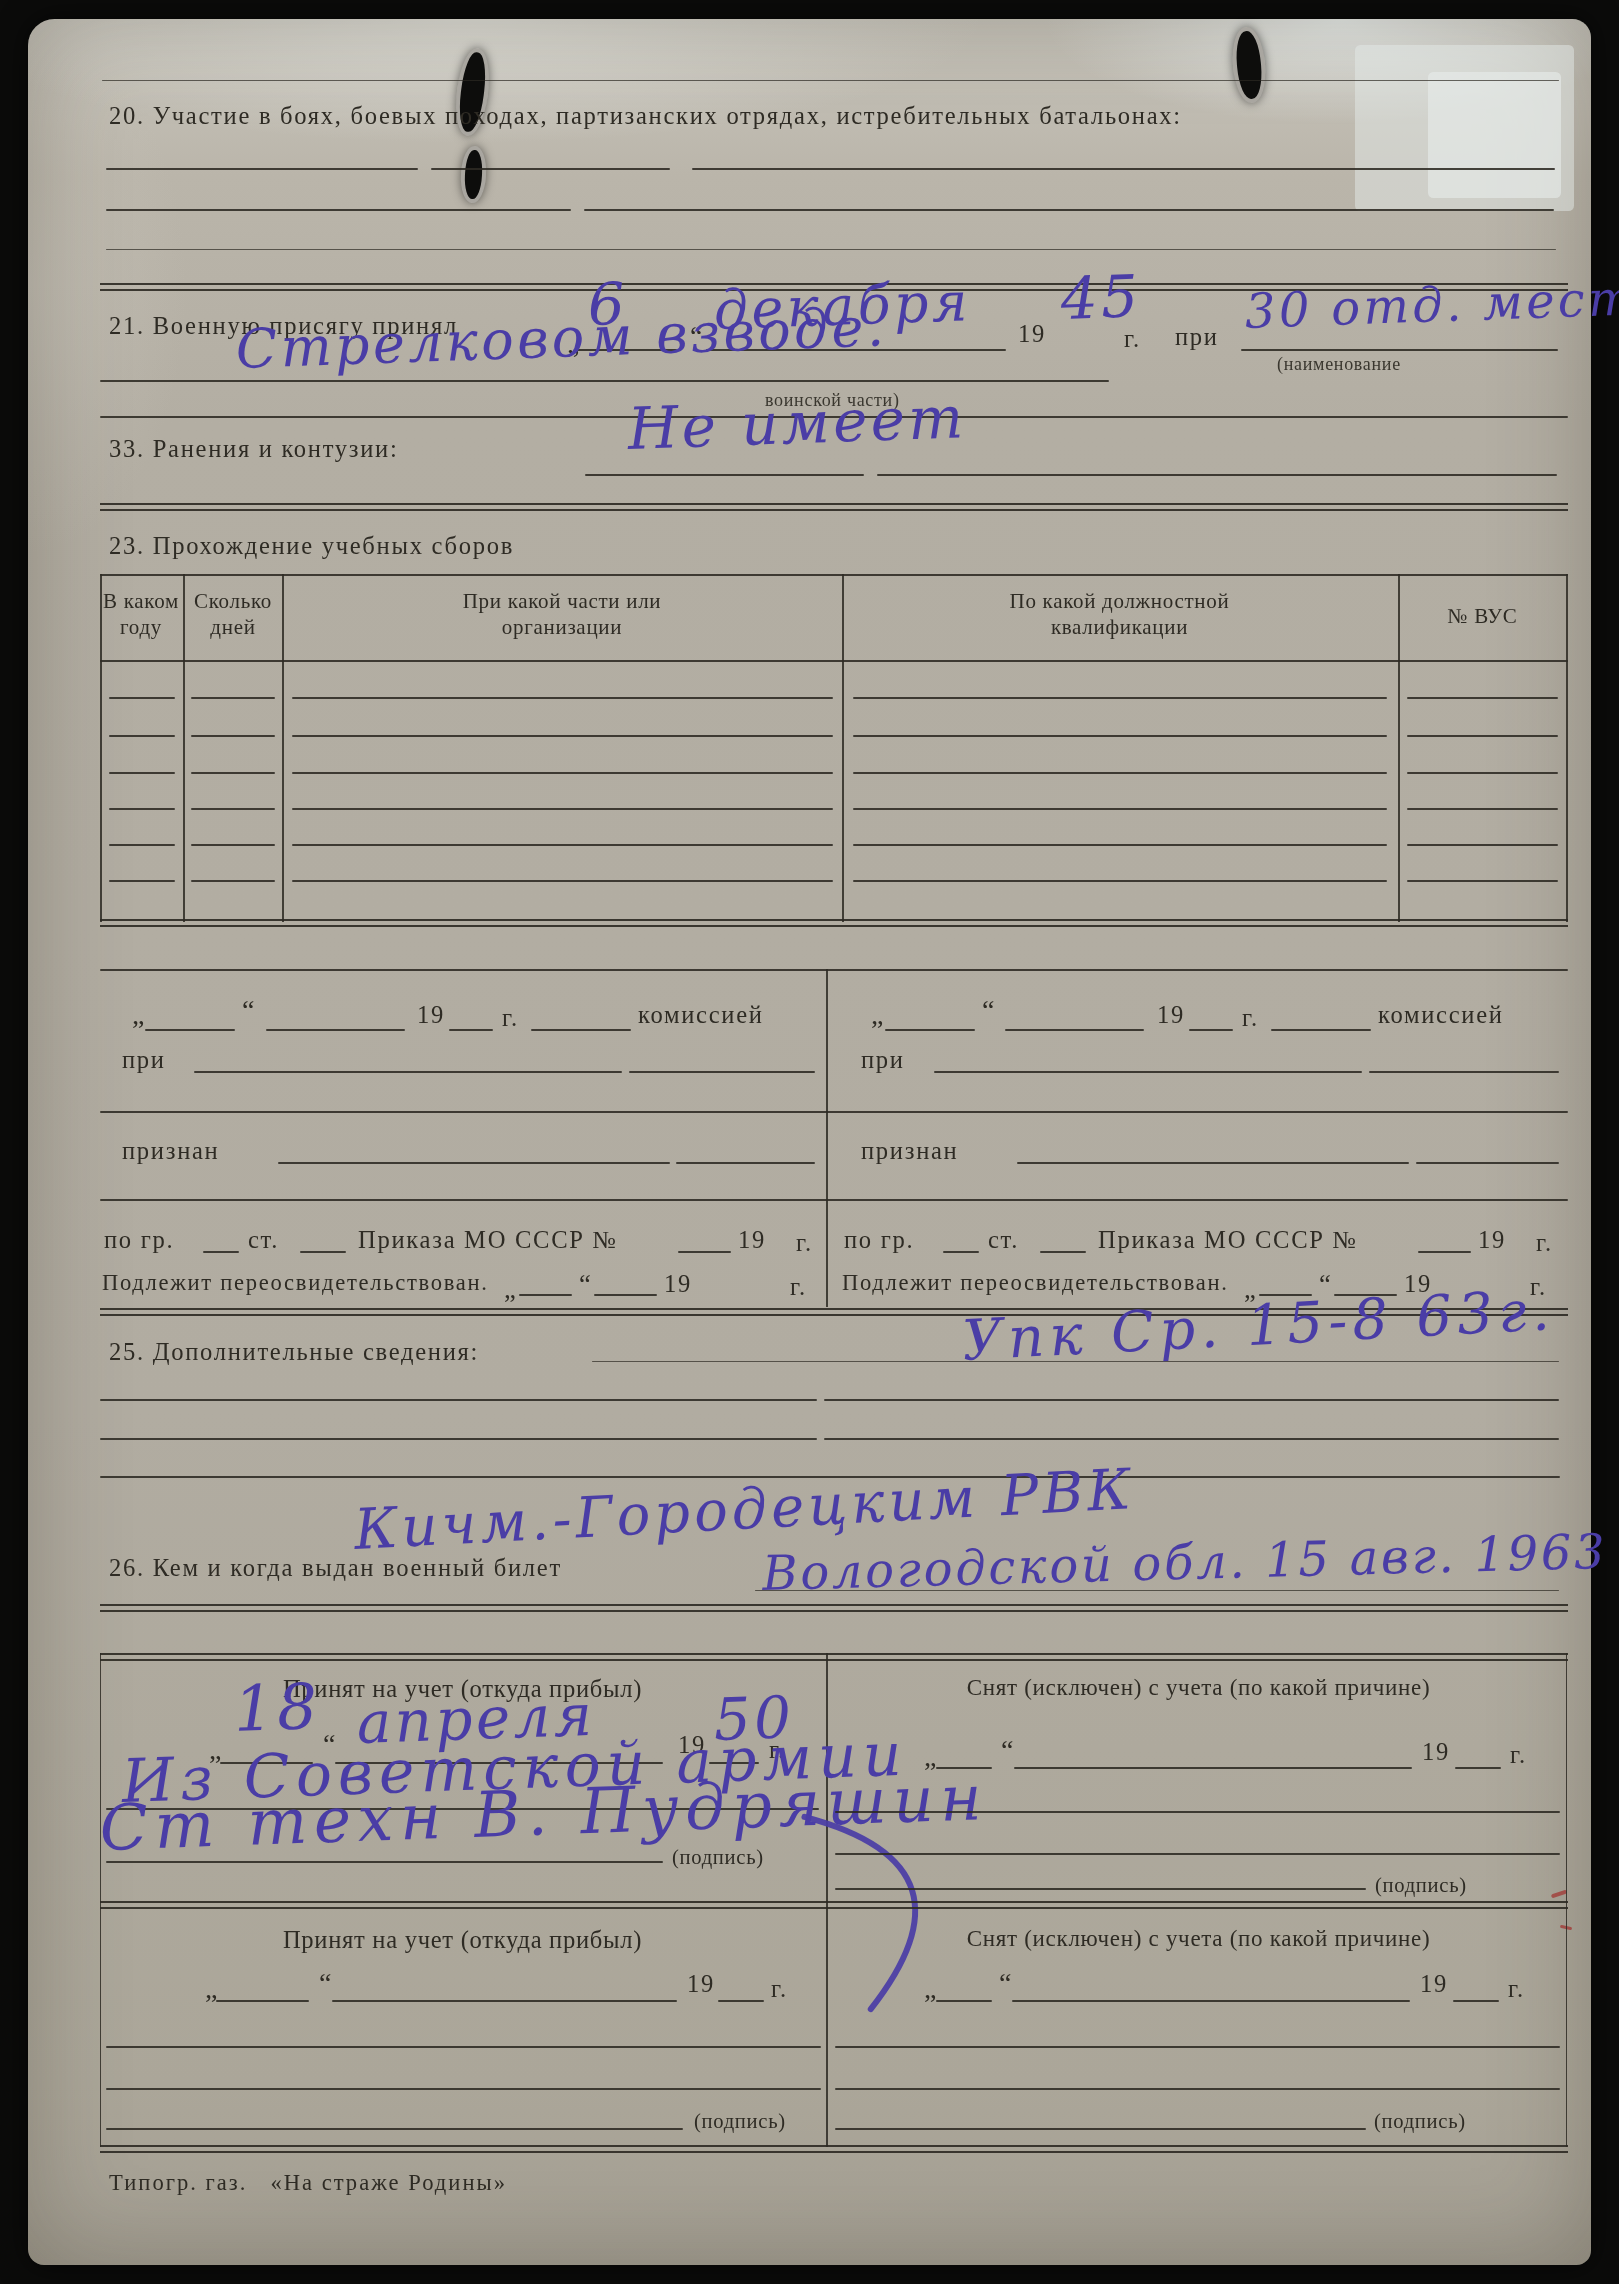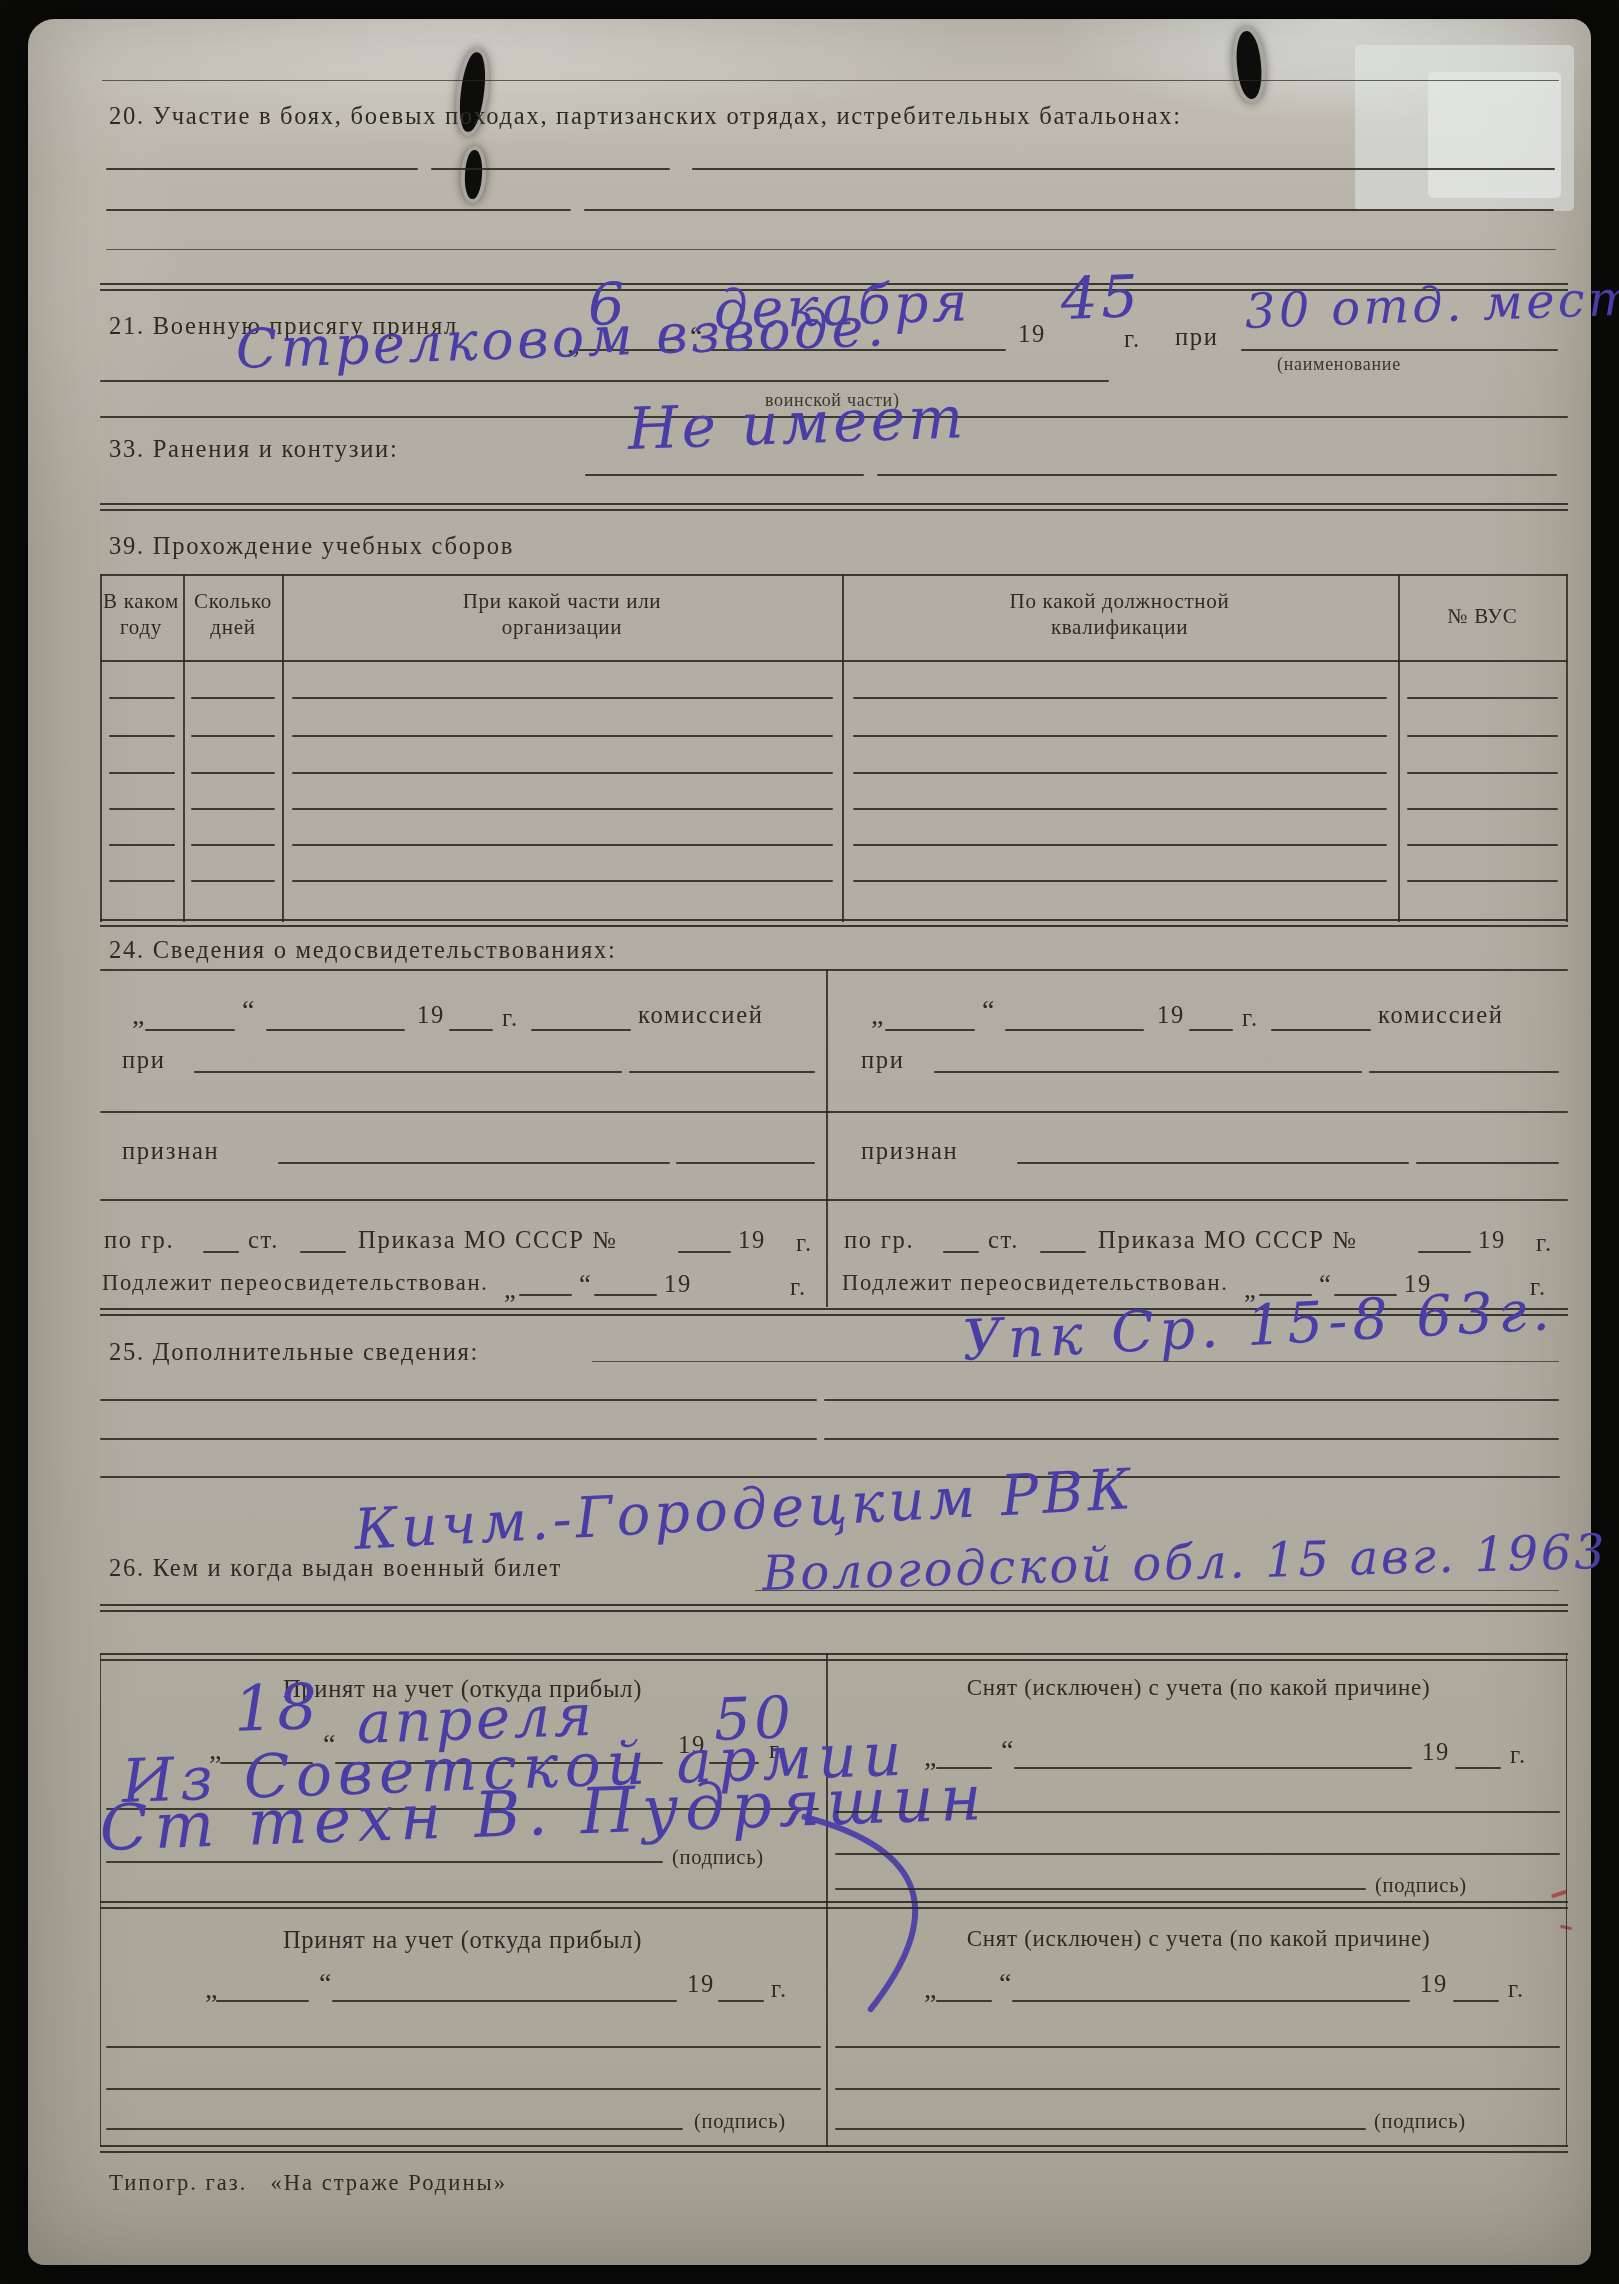--- a/index.html
+++ b/index.html
@@ -73,21 +73,21 @@
   <div class="hw f82" style="left:209px;top:299px;">Стрелковом взводе.</div>
   <div class="pt sm" style="left:697px;top:370px;margin-left:40px;">воинской части)</div>
   <div class="ln" style="left:72px;top:397px;width:1468px;"></div>
 
   <div class="pt" style="left:81px;top:415px;">33. Ранения и контузии:</div>
   <div class="hw f88" style="left:601px;top:376px;">Не имеет</div>
   <div class="ln" style="left:557px;top:455px;width:279px;"></div>
   <div class="ln" style="left:849px;top:455px;width:680px;"></div>
   <div class="dbl" style="left:72px;top:484px;width:1468px;"></div>
 
-  <div class="pt" style="left:81px;top:512px;">39. Прохождение учебных сборов</div>
+  <div class="pt" style="left:81px;top:512px;">23. Прохождение учебных сборов</div>
   <div class="ln" style="left:72px;top:555px;width:1468px;"></div>
   <div class="vln" style="left:72px;top:555px;height:348px;"></div>
   <div class="vln" style="left:155px;top:555px;height:348px;"></div>
   <div class="vln" style="left:254px;top:555px;height:348px;"></div>
   <div class="vln" style="left:814px;top:555px;height:348px;"></div>
   <div class="vln" style="left:1370px;top:555px;height:348px;"></div>
   <div class="vln" style="left:1538px;top:555px;height:348px;"></div>
   <div class="pt c" style="left:73px;top:569px;width:80px;">В каком
 году</div>
   <div class="pt c" style="left:158px;top:569px;width:94px;">Сколько
@@ -124,21 +124,20 @@
   <div class="ln" style="left:264px;top:825px;width:541px;"></div>
   <div class="ln" style="left:825px;top:825px;width:534px;"></div>
   <div class="ln" style="left:1379px;top:825px;width:151px;"></div>
   <div class="ln" style="left:81px;top:861px;width:66px;"></div>
   <div class="ln" style="left:163px;top:861px;width:84px;"></div>
   <div class="ln" style="left:264px;top:861px;width:541px;"></div>
   <div class="ln" style="left:825px;top:861px;width:534px;"></div>
   <div class="ln" style="left:1379px;top:861px;width:151px;"></div>
   <div class="dbl" style="left:72px;top:900px;width:1468px;"></div>
 
-  <div class="pt" style="left:81px;top:916px;">24. Сведения о медосвидетельствованиях:</div>
   <div class="ln" style="left:72px;top:950px;width:1468px;"></div>
   <div class="vln" style="left:798px;top:950px;height:338px;"></div>
 
   <div class="pt" style="left:104px;top:978px;font-size:28px;">„</div>
   <div class="ln" style="left:117px;top:1010px;width:90px;"></div>
   <div class="pt" style="left:214px;top:973px;font-size:28px;">“</div>
   <div class="ln" style="left:238px;top:1010px;width:139px;"></div>
   <div class="pt" style="left:389px;top:981px;">19</div>
   <div class="ln" style="left:421px;top:1010px;width:44px;"></div>
   <div class="pt" style="left:474px;top:984px;">г.</div>

